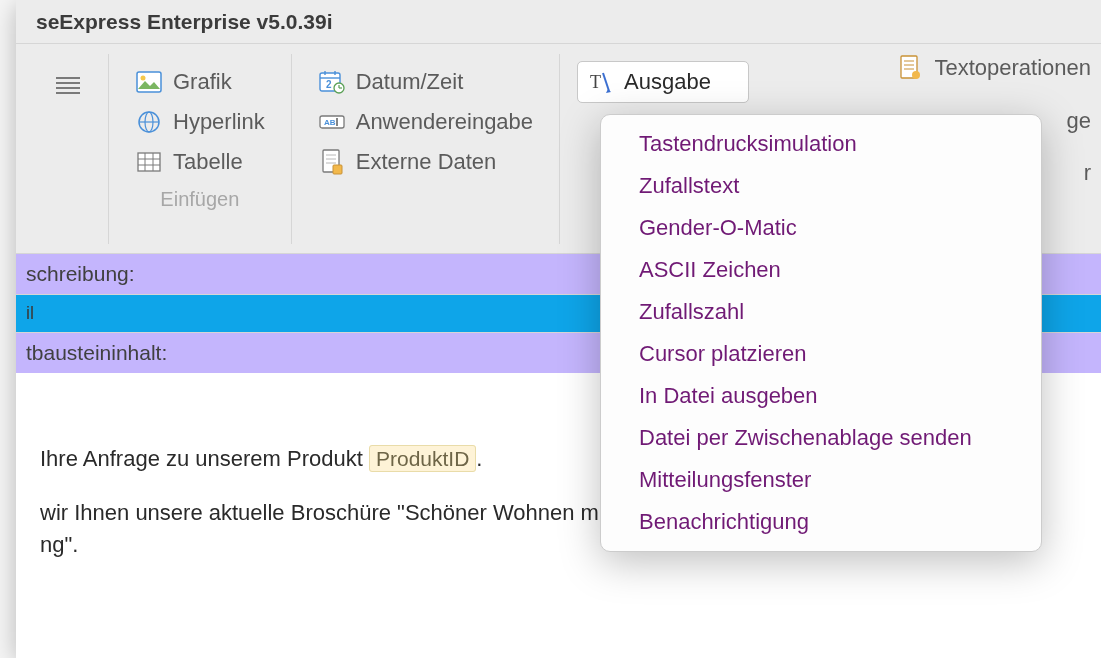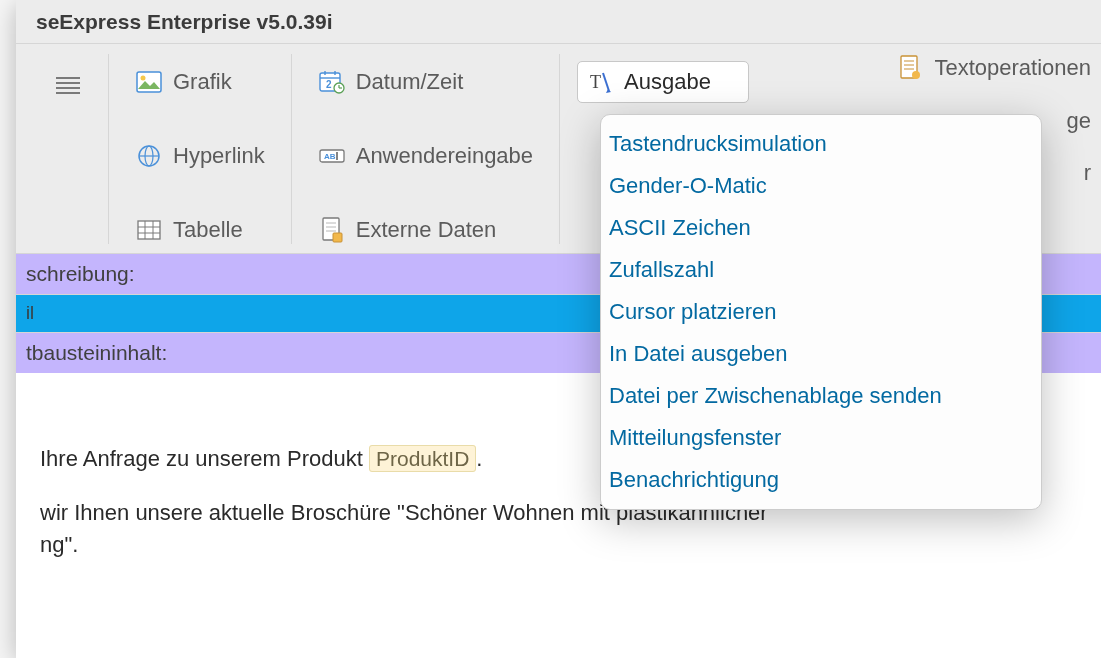--- a/index.html
+++ b/index.html
@@ -40,21 +40,20 @@
   align-items: flex-start;
   padding: 10px 0 0 0;
   border-bottom: 1px solid #d6d6d6;
 }
 .toolbar-seg {
   display: flex;
   flex-direction: column;
   padding: 8px 18px;
   border-left: 1px solid #d6d6d6;
   height: 190px;
-  gap: 34px;
 }
 .toolbar-seg:first-child { border-left: none; padding-left: 30px; }
 .toolbar-btn {
   display: flex;
   align-items: center;
   gap: 10px;
   padding: 6px 8px;
   font-size: 22px;
   color: #5b5b5b;
   cursor: pointer;
@@ -121,22 +120,22 @@
   width: 442px;
   background: #fdfdfd;
   border: 1px solid #cccccc;
   border-radius: 10px;
   box-shadow: 0 10px 40px rgba(0,0,0,0.25);
   padding: 8px 0;
   z-index: 50;
 }
 .dropdown-item {
   font-size: 22px;
-  color: #0369a1;
-  padding: 8px 8px;
+  color: #701a75;
+  padding: 8px 38px;
   cursor: pointer;
 }
 .right-toolbar {
   position: absolute;
   right: 18px;
   top: 48px;
   display: flex;
   flex-direction: column;
   gap: 14px;
 }
@@ -293,20 +292,21 @@
         <span class="placeholder-chip">ProduktID</span><span>.</span>
       </div>
       <div style="height:22px;"></div>
       <div> wir Ihnen unsere aktuelle Broschüre "Schöner Wohnen mit plastikähnlicher</div>
       <div>ng".</div>
     </div>
   </div>
 
   <div class="dropdown">
     <div class="dropdown-item">Tastendrucksimulation</div>
+    <div class="dropdown-item">Zufallstext</div>
     <div class="dropdown-item">Gender-O-Matic</div>
     <div class="dropdown-item">ASCII Zeichen</div>
     <div class="dropdown-item">Zufallszahl</div>
     <div class="dropdown-item">Cursor platzieren</div>
     <div class="dropdown-item">In Datei ausgeben</div>
     <div class="dropdown-item">Datei per Zwischenablage senden</div>
     <div class="dropdown-item">Mitteilungsfenster</div>
     <div class="dropdown-item">Benachrichtigung</div>
   </div>
 

